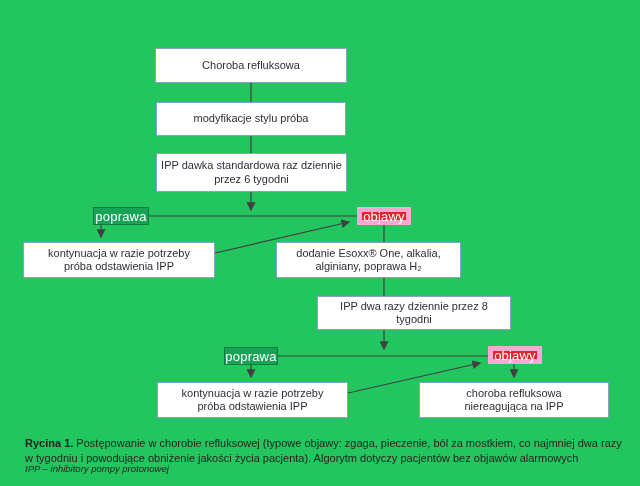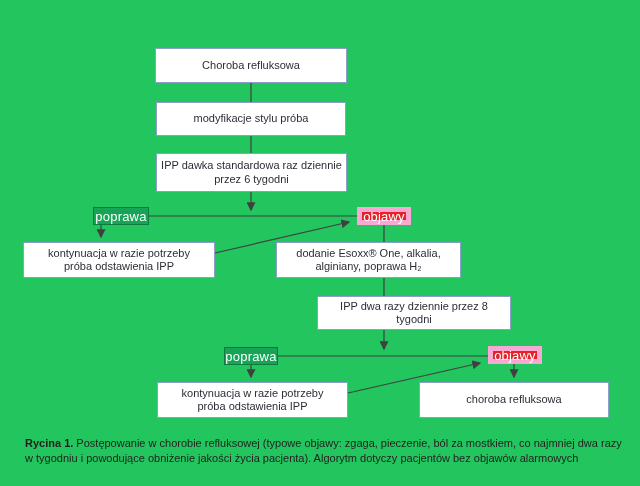--- a/index.html
+++ b/index.html
@@ -103,20 +103,22 @@
     <span>objawy</span>
   </div>
 
   <div class="node" style="left:157px;top:382px;width:191px;height:36px;">
     <span>kontynuacja w razie potrzeby</span>
     <span>próba odstawienia IPP</span>
   </div>
 
   <div class="node" style="left:419px;top:382px;width:190px;height:36px;">
     <span>choroba refluksowa</span>
+    <span>niereagująca na IPP</span>
   </div>
 
   <div class="caption">
     <b>Rycina 1.</b><span> Postępowanie w chorobie refluksowej (typowe objawy: zgaga, pieczenie, ból za mostkiem, co najmniej dwa razy w tygodniu i powodujące obniżenie jakości życia pacjenta). Algorytm dotyczy pacjentów bez objawów alarmowych</span>
   </div>
 
+  <div class="footnote">IPP – inhibitory pompy protonowej</div>
 
 </div>
 
 </body></html>

